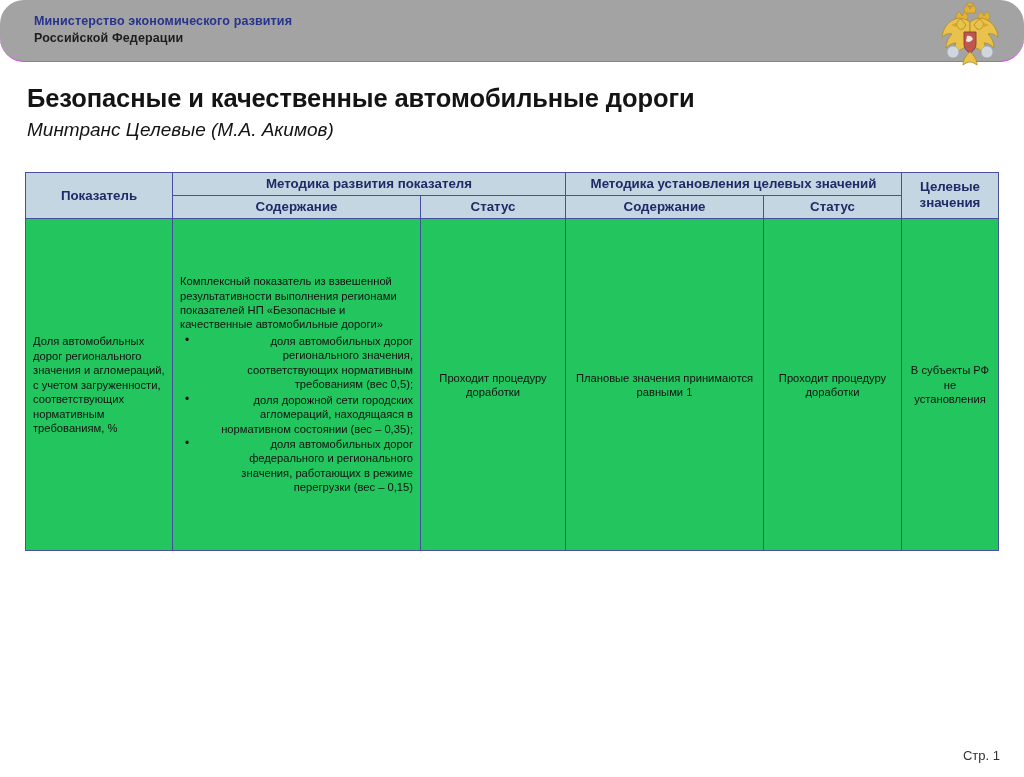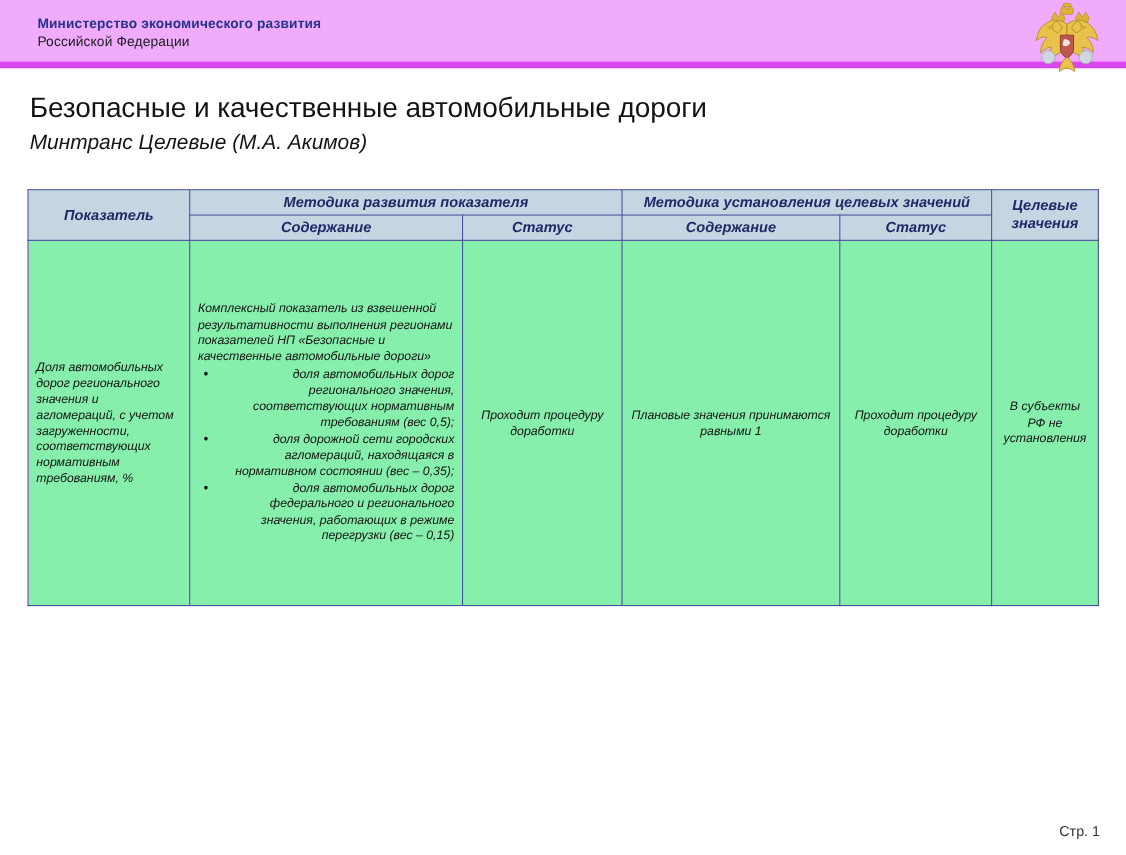--- a/index.html
+++ b/index.html
@@ -14,80 +14,80 @@
     overflow: hidden;
     position: relative;
   }
 
   
   .banner {
     position: absolute;
     left: 0; top: 0;
     width: 1024px;
     height: 62px;
-    background: #f0abfc;
-    border-bottom: 6px solid #d946ef;
+    background: #a3a3a3;
+    border-bottom: 1px solid #d946ef;
     box-sizing: border-box;
+    border-radius: 24px;
   }
   .banner-inner {
     position: absolute;
     left: 34px;
     top: 13px;
     line-height: 1.32;
   }
   .ministry-line1 {
     font-size: 12.5px;
     font-weight: bold;
     color: #27338c;
     letter-spacing: .01em;
   }
   .ministry-line2 {
     font-size: 12.5px;
-    font-weight: normal;
+    font-weight: bold;
     color: #1d1d1d;
     letter-spacing: .01em;
   }
 
   
   .emblem {
     position: absolute;
     right: 18px;
     top: 2px;
     width: 72px;
     height: 74px;
   }
 
   
   .slide-title {
     position: absolute;
     left: 27px;
     top: 84px;
     font-size: 25.5px;
     color: #141414;
-    font-weight: normal;
+    font-weight: bold;
     white-space: nowrap;
     letter-spacing: -0.1px;
   }
   .slide-subtitle {
     position: absolute;
     left: 27px;
     top: 119px;
     font-size: 19px;
     font-style: italic;
     color: #141414;
     white-space: nowrap;
   }
 
   
   .table-wrap {
     position: absolute;
     left: 25px;
     top: 172px;
     width: 973px;
-    font-style: italic;
   }
   table.main {
     border-collapse: collapse;
     width: 973px;
     table-layout: fixed;
   }
   table.main th,
   table.main td {
     border: 1.6px solid #474f9e;
     vertical-align: middle;
@@ -96,21 +96,21 @@
   table.main th {
     background: #c5d6e3;
     color: #1f2a66;
     font-size: 13.3px;
     font-weight: bold;
     text-align: center;
     padding: 3px 4px;
     line-height: 1.22;
   }
   table.main td {
-    background: #86efac;
+    background: #22c55e;
     font-size: 11.2px;
     color: #111111;
     padding: 0 7px;
     line-height: 1.29;
   }
   td.c-indicator {
     background: #ffffff;
     vertical-align: middle;
   }
   td.c-method {

